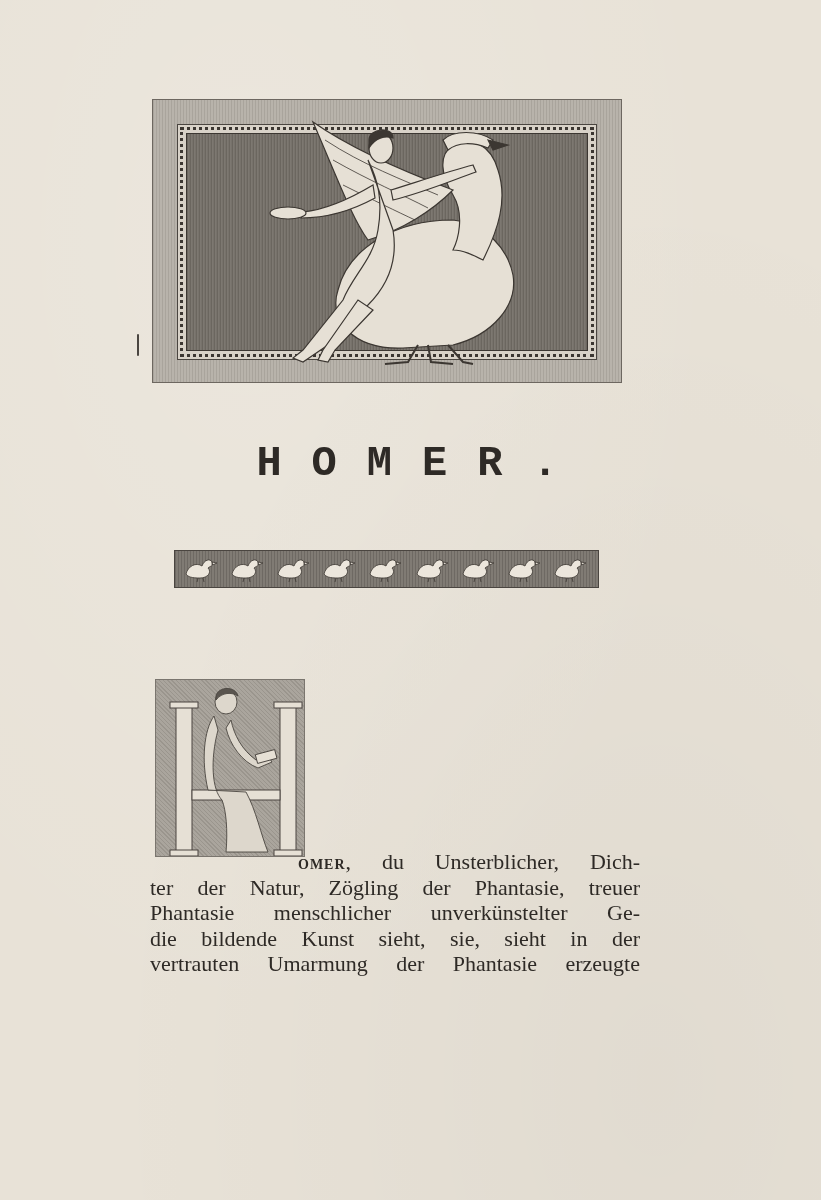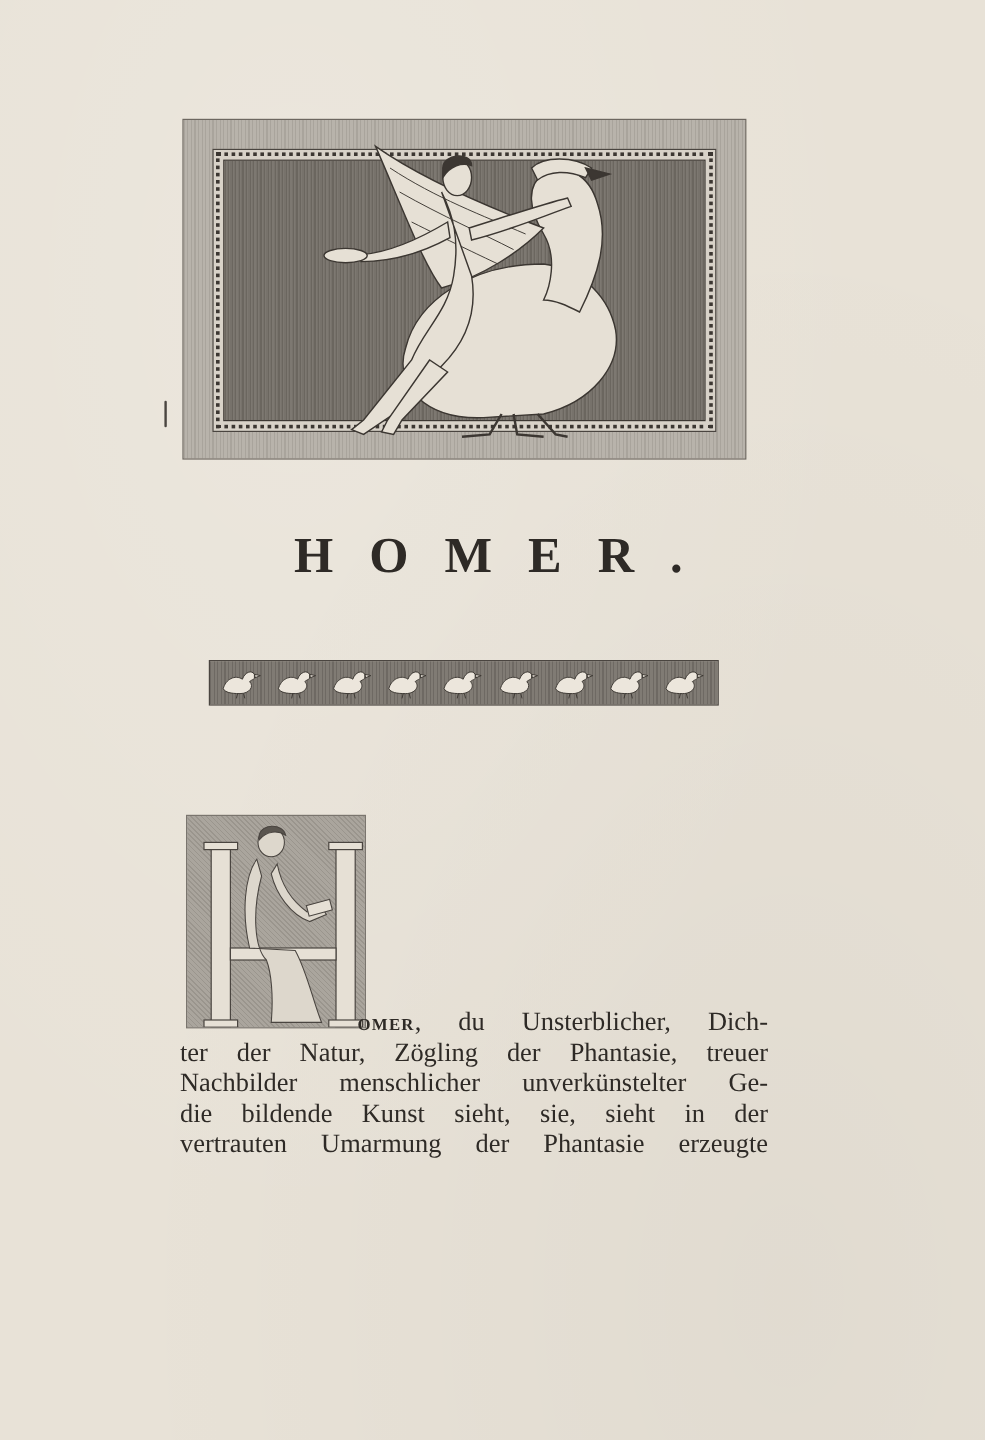--- a/index.html
+++ b/index.html
@@ -40,21 +40,21 @@
     }
     .plate-field {
       position: absolute; inset: 8px;
       background: repeating-linear-gradient(90deg, #6b665f 0 1px, #7d7871 1px 2px, #77726b 2px 3px);
       border: 1px solid #3c3732;
     }
     .plate svg { position: absolute; left: 0; top: 0; }
     
     .title {
       position: absolute; left: 200px; top: 440px; width: 400px; text-align: center;
-      font-family: Liberation Serif, serif;
+      font-family: Liberation Mono, monospace;
       font-weight: bold; font-size: 42px; color: #2e2a26;
       letter-spacing: 30px; padding-left: 22px;
     }
     
     .frieze {
       position: absolute; left: 174px; top: 550px; width: 425px; height: 38px;
       background: repeating-linear-gradient(90deg, #6e6963 0 1px, #807b74 1px 3px);
       border: 1px solid #4a4540;
       box-sizing: border-box;
       display: flex; align-items: center; justify-content: space-around;
@@ -71,21 +71,21 @@
     }
     .initial svg { position: absolute; left: 0; top: 0; }
     
     .body-text {
       position: absolute; left: 150px; top: 838px; width: 490px;
       font-family: "Liberation Serif", "DejaVu Serif", serif;
       font-size: 22px; line-height: 25.5px; color: #2e2a26;
       text-align: justify;
     }
     .line { display: block; white-space: nowrap; text-align-last: justify; text-align: justify; height: 25.5px; }
-    .line.first { padding-left: 148px; }
+    .line.first { padding-left: 148px; margin-top: 11px; }
     .smallcaps { font-variant: small-caps; letter-spacing: 1px; font-weight: bold; font-size: 20px; }
   </style>
 </head>
 <body>
 
 <div class="page">
 
   <div class="margin-mark"></div>
 
   <div class="plate">
@@ -174,18 +174,18 @@
         <path d="M58 36 C 48 50, 45 80, 52 110 L 90 112 C 100 130, 105 155, 112 172 L 70 172 C 72 150, 70 130, 66 120 C 56 110, 54 80, 62 50 Z"></path>
         <path d="M75 40 C 78 55, 86 70, 100 80 L 112 76 L 116 82 L 102 88 C 86 82, 74 65, 70 48 Z"></path>
         <rect x="100" y="72" width="20" height="9" transform="rotate(-15 110 76)" fill="#e6e0d5"></rect>
       </g>
     </svg>
   </div>
 
   <div class="body-text">
     <span class="line first"><span class="smallcaps">omer</span><span>, du Unsterblicher, Dich-</span></span>
     <span class="line">ter der Natur, Zögling der Phantasie, treuer</span>
-    <span class="line">Nachbilder menschlicher unverkünstelter Ge-</span>
+    <span class="line">Phantasie menschlicher unverkünstelter Ge-</span>
     <span class="line">die bildende Kunst sieht, sie, sieht in der</span>
     <span class="line">vertrauten Umarmung der Phantasie erzeugte</span>
   </div>
 
 </div>
 
 </body></html>

